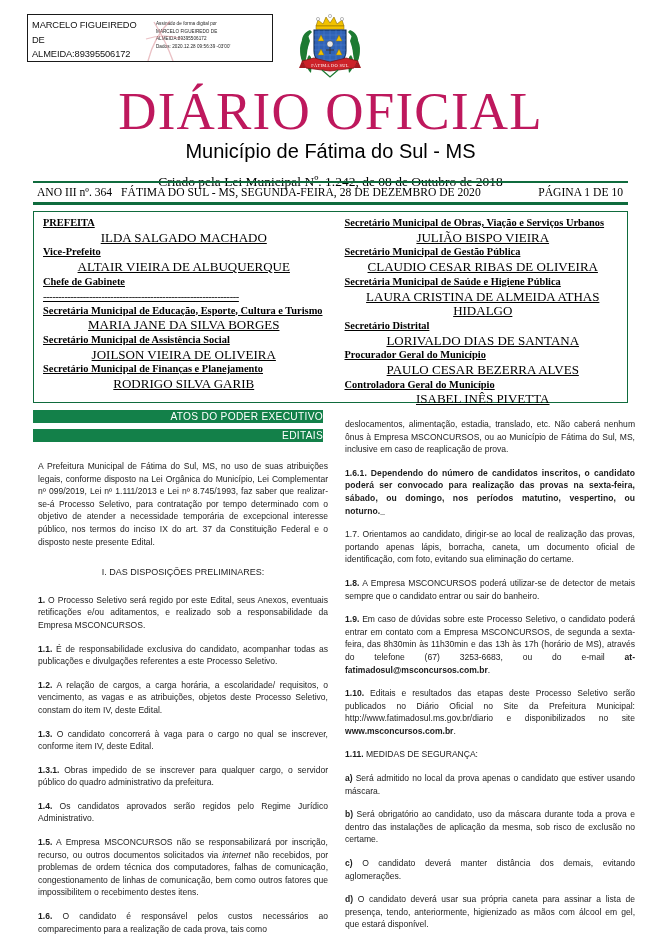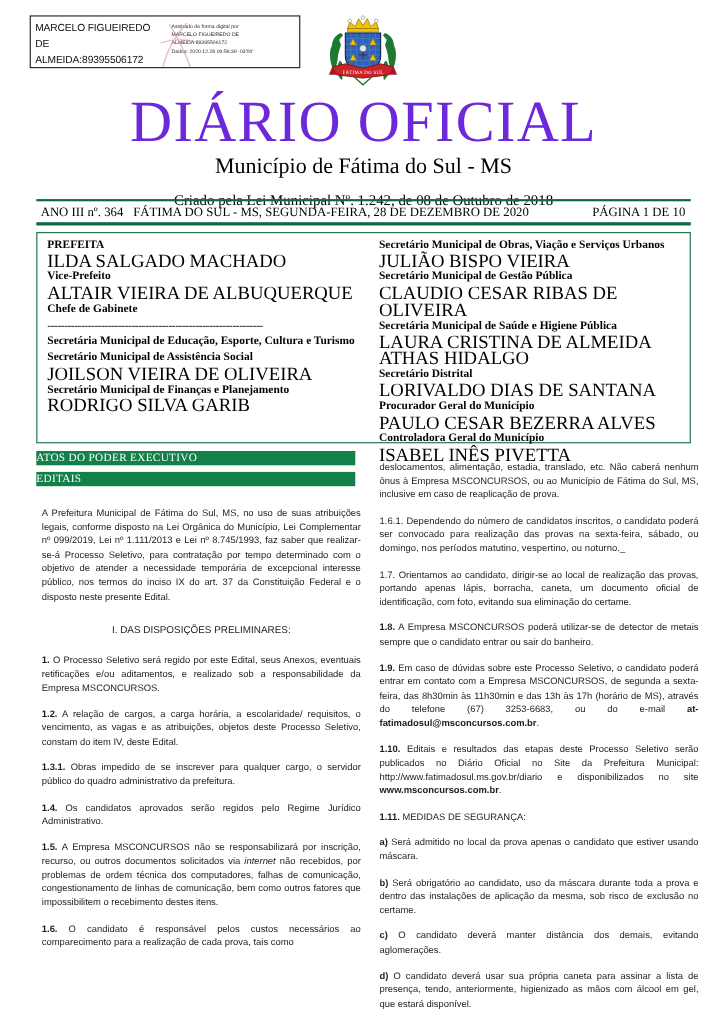--- a/index.html
+++ b/index.html
@@ -83,24 +83,24 @@
     top: 84px;
     width: 661px;
     text-align: center;
   }
   .do-title {
     font-family: "Liberation Serif", serif;
     font-size: 53px;
     line-height: 54px;
     letter-spacing: 1.2px;
     font-weight: 400;
-    color: #6d28d9;
+    color: #be185d;
   }
   .do-sub {
-    font-family: Liberation Serif, serif;
+    font-family: Liberation Sans, sans-serif;
     font-size: 20px;
     line-height: 24px;
     margin-top: 1px;
     color: #000;
   }
   .do-law {
     font-family: "Liberation Serif", serif;
     font-size: 13.5px;
     line-height: 20px;
     margin-top: 9px;
@@ -156,56 +156,58 @@
     box-sizing: border-box;
     display: flex;
     padding: 4px 0 0 0;
     background: #fff;
   }
   .gov-col {
     width: 50%;
     box-sizing: border-box;
     padding: 0 6px 0 9px;
     font-family: "Liberation Serif", serif;
+    text-decoration: underline;
   }
   .gov-col.right { padding-left: 14px; }
   .gov-role {
     font-size: 10.4px;
     line-height: 14.7px;
     font-weight: 700;
     color: #000;
   }
   .gov-person {
-    font-size: 17px;
+    font-size: 13px;
     line-height: 14.7px;
     font-weight: 400;
     color: #000;
+    text-align: center;
   }
   .gov-sep {
     font-size: 10.4px;
     line-height: 13px;
     letter-spacing: -0.4px;
     color: #000;
     overflow: hidden;
     white-space: nowrap;
     height: 14px;
   }
 
   
   .banner {
     position: absolute;
     left: 33px;
     width: 290px;
     height: 13px;
     background: #138049;
     color: #fff;
-    font-family: Liberation Serif, serif;
+    font-family: Liberation Sans, sans-serif;
     font-size: 10.2px;
     line-height: 13px;
-    text-align: left;
+    text-align: right;
     letter-spacing: .3px;
   }
   .banner.b1 { top: 410px; }
   .banner.b2 { top: 429px; }
 
   
   .col {
     position: absolute;
     top: 455px;
     width: 290px;
@@ -220,21 +222,21 @@
   .col p {
     margin: 0 0 11px 0;
   }
   .col p.heading {
     font-weight: 400;
     font-size: 9px;
     margin: 18px 0 15px 0;
     text-align: center;
   }
   .col p.allbold {
-    font-weight: 400;
+    font-weight: 700;
     letter-spacing: .08px;
   }
   b { font-weight: 700; }
   i { font-style: italic; }
   .nb { font-weight: 700; }
 </style>
 </head>
 <body>
 
 <div class="page">
@@ -321,20 +323,21 @@
 
   <div class="gov-box">
     <div class="gov-col left">
       <div class="gov-role">PREFEITA</div>
       <div class="gov-person">ILDA SALGADO MACHADO</div>
       <div class="gov-role">Vice-Prefeito</div>
       <div class="gov-person">ALTAIR VIEIRA DE ALBUQUERQUE</div>
       <div class="gov-role">Chefe de Gabinete</div>
       <div class="gov-sep">----------------------------------------------------------------</div>
       <div class="gov-role">Secretária Municipal de Educação, Esporte, Cultura e Turismo</div>
+      <div class="gov-person">MARIA JANE DA SILVA BORGES</div>
       <div class="gov-role">Secretário Municipal de Assistência Social</div>
       <div class="gov-person">JOILSON VIEIRA DE OLIVEIRA</div>
       <div class="gov-role">Secretário Municipal de Finanças e Planejamento</div>
       <div class="gov-person">RODRIGO SILVA GARIB</div>
     </div>
     <div class="gov-col right">
       <div class="gov-role">Secretário Municipal de Obras, Viação e Serviços Urbanos</div>
       <div class="gov-person">JULIÃO BISPO VIEIRA</div>
       <div class="gov-role">Secretário Municipal de Gestão Pública</div>
       <div class="gov-person">CLAUDIO CESAR RIBAS DE OLIVEIRA</div>
@@ -350,21 +353,23 @@
   </div>
 
   <div class="banner b1">ATOS DO PODER EXECUTIVO</div>
   <div class="banner b2">EDITAIS</div>
 
   <div class="col left">
     <p>A Prefeitura Municipal de Fátima do Sul, MS, no uso de suas atribuições legais, conforme disposto na Lei Orgânica do Município, Lei Complementar nº 099/2019, Lei nº 1.111/2013 e Lei nº 8.745/1993, faz saber que realizar-se-á Processo Seletivo, para contratação por tempo determinado com o objetivo de atender a necessidade temporária de excepcional interesse público, nos termos do inciso IX do art. 37 da Constituição Federal e o disposto neste presente Edital.</p>
     <p class="heading">I. DAS DISPOSIÇÕES PRELIMINARES:</p>
 
     <p><b class="nb">1.</b><span> O Processo Seletivo será regido por este Edital, seus Anexos, eventuais retificações e/ou aditamentos, e realizado sob a responsabilidade da Empresa MSCONCURSOS.</span></p>
+    <p><b class="nb">1.1.</b><span> É de responsabilidade exclusiva do candidato, acompanhar todas as publicações e divulgações referentes a este Processo Seletivo.</span></p>
     <p><b class="nb">1.2.</b><span> A relação de cargos, a carga horária, a escolaridade/ requisitos, o vencimento, as vagas e as atribuições, objetos deste Processo Seletivo, constam do item IV, deste Edital.</span></p>
+    <p><b class="nb">1.3.</b><span> O candidato concorrerá à vaga para o cargo no qual se inscrever, conforme item IV, deste Edital.</span></p>
     <p><b class="nb">1.3.1.</b><span> Obras impedido de se inscrever para qualquer cargo, o servidor público do quadro administrativo da prefeitura.</span></p>
     <p><b class="nb">1.4.</b><span> Os candidatos aprovados serão regidos pelo Regime Jurídico Administrativo.</span></p>
     <p><b class="nb">1.5.</b><span> A Empresa MSCONCURSOS não se responsabilizará por inscrição, recurso, ou outros documentos solicitados via </span><i>internet</i><span> não recebidos, por problemas de ordem técnica dos computadores, falhas de comunicação, congestionamento de linhas de comunicação, bem como outros fatores que impossibilitem o recebimento destes itens.</span></p>
     <p><b class="nb">1.6.</b><span> O candidato é responsável pelos custos necessários ao comparecimento para a realização de cada prova, tais como</span></p>
   </div>
 
   <div class="col right">
     <p>deslocamentos, alimentação, estadia, translado, etc. Não caberá nenhum ônus à Empresa MSCONCURSOS, ou ao Município de Fátima do Sul, MS, inclusive em caso de reaplicação de prova.</p>
 
     <p class="allbold"><span>1.6.1.</span><span> Dependendo do número de candidatos inscritos, o candidato poderá ser convocado para realização das provas na sexta-feira, sábado, ou domingo, nos períodos matutino, vespertino, ou noturno._</span></p>

